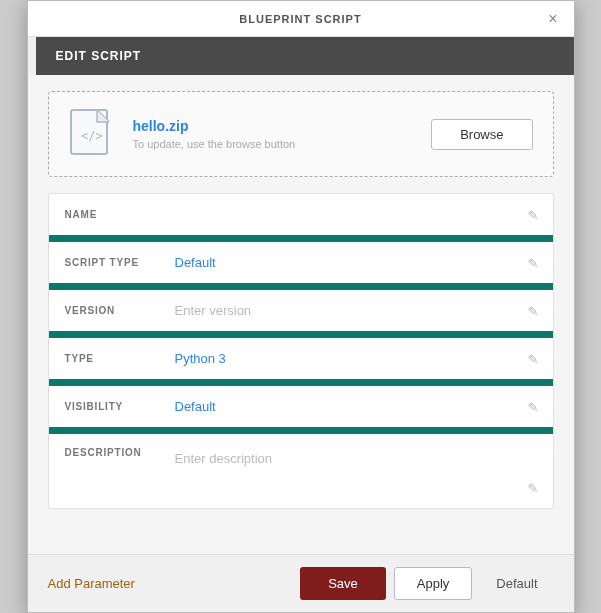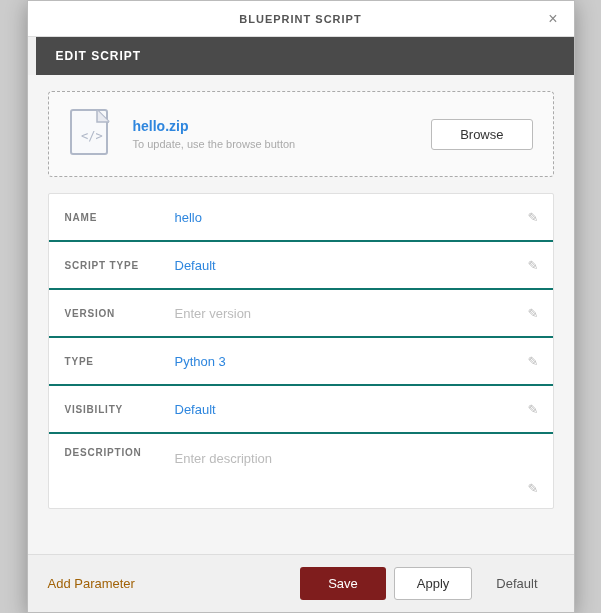--- a/index.html
+++ b/index.html
@@ -103,21 +103,21 @@
     }
     .form-section {
       background: #fff;
       border: 1px solid #e0e0e0;
       border-radius: 2px;
     }
     .form-row {
       display: flex;
       align-items: center;
       padding: 13px 16px;
-      border-bottom: 2px solid #0f766e;
+      border-bottom: 7px solid #0f766e;
       min-height: 48px;
       position: relative;
     }
     .form-row:last-child { border-bottom: none; }
     .form-label {
       width: 110px;
       font-size: 10px;
       font-weight: 700;
       color: #777;
       letter-spacing: 0.8px;
@@ -248,21 +248,20 @@
           <div class="file-name">hello.zip</div>
           <div class="file-hint">To update, use the browse button</div>
         </div>
         <button class="browse-btn">Browse</button>
       </div>
 
       <div class="form-section">
 
         <div class="form-row">
           <span class="form-label">NAME</span>
-          <span class="form-value">hello</span>
           <span class="edit-icon">✎</span>
         </div>
 
         <div class="form-row">
           <span class="form-label">SCRIPT TYPE</span>
           <span class="form-value">Default</span>
           <span class="edit-icon">✎</span>
         </div>
 
         <div class="form-row">

